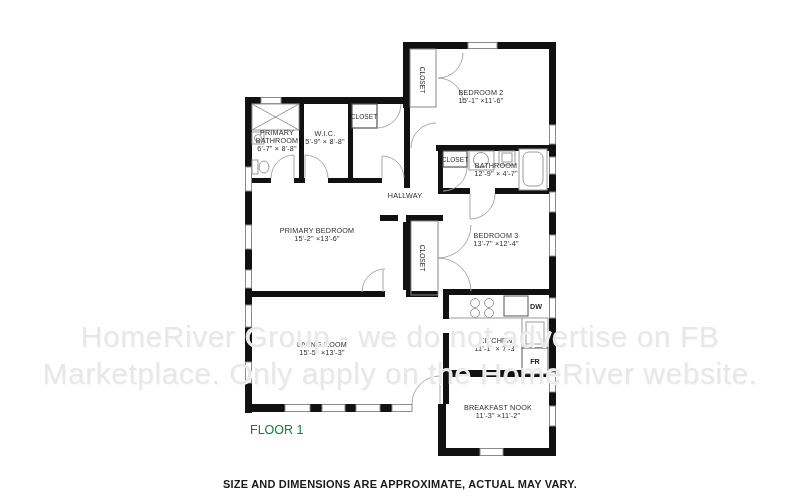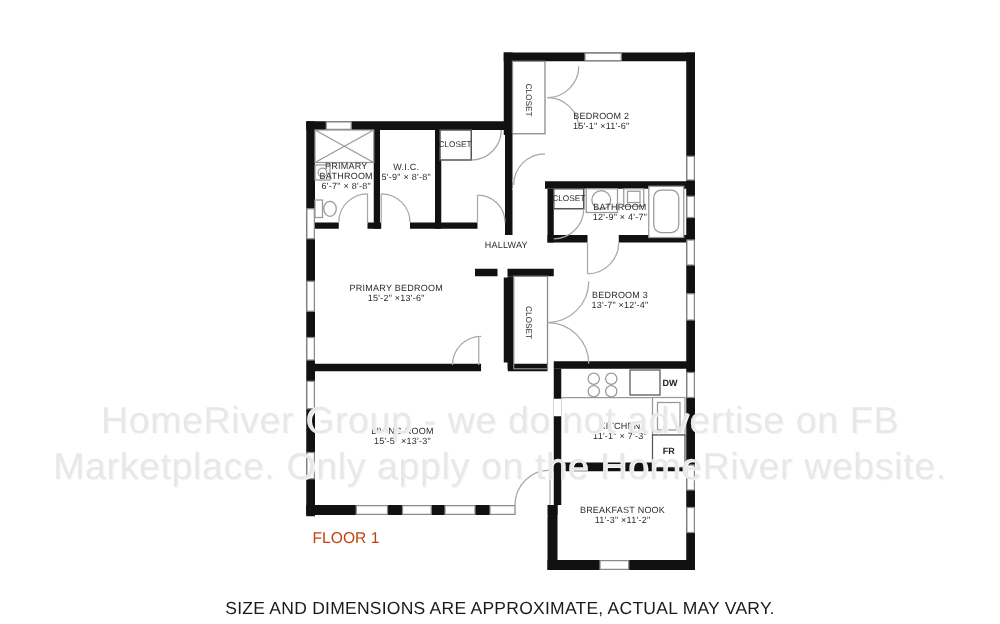--- a/index.html
+++ b/index.html
@@ -1,32 +1,32 @@
 <!DOCTYPE html>
 <html><head>
 <meta charset="utf-8">
 <style>
   html,body{margin:0;padding:0;background:#fff;}
   .canvas{position:relative;width:800px;height:499px;background:#fff;overflow:hidden;
           font-family:"Liberation Sans", sans-serif;}
   .hdr{position:absolute;top:5px;left:0;width:800px;text-align:center;
        font-size:11px;color:#3a3a3a;}
   .ftr{position:absolute;top:478px;left:0;width:800px;text-align:center;
-       font-size:14px;font-weight:normal;color:#1a1a1a;letter-spacing:.2px;}
+       font-size:11px;font-weight:bold;color:#1a1a1a;letter-spacing:.2px;}
   .plan-svg{position:absolute;left:0;top:0;width:800px;height:499px;}
   .room-label{position:absolute;transform:translateX(-50%);text-align:center;
               color:#2b2b2b;z-index:3;width:120px;}
   .rname{font-size:7.2px;line-height:8px;white-space:pre-line;letter-spacing:.2px;}
   .rdims{font-size:7.2px;line-height:8px;letter-spacing:.2px;}
   .closet-label{position:absolute;font-size:6.6px;color:#2b2b2b;z-index:3;
                 transform:translate(-50%,-50%);white-space:nowrap;}
   .closet-label.vert{transform:translate(-50%,-50%) rotate(90deg);}
   .appl-label{position:absolute;font-size:7.2px;font-weight:bold;color:#222;z-index:3;
               transform:translate(-50%,-50%);}
-  .floor-label{position:absolute;left:250px;top:423px;font-size:12.5px;color:#c2410c;z-index:3;}
+  .floor-label{position:absolute;left:250px;top:423px;font-size:12.5px;color:#15803d;z-index:3;}
   .wm{position:absolute;left:0;top:318px;width:800px;text-align:center;z-index:6;
       font-size:30px;line-height:37px;color:#e8e8e8;letter-spacing:.5px;
       text-shadow:1px 1px 0 #f7f7f7;}
 </style>
 </head>
 <body>
 
 <div class="canvas">
 
 

